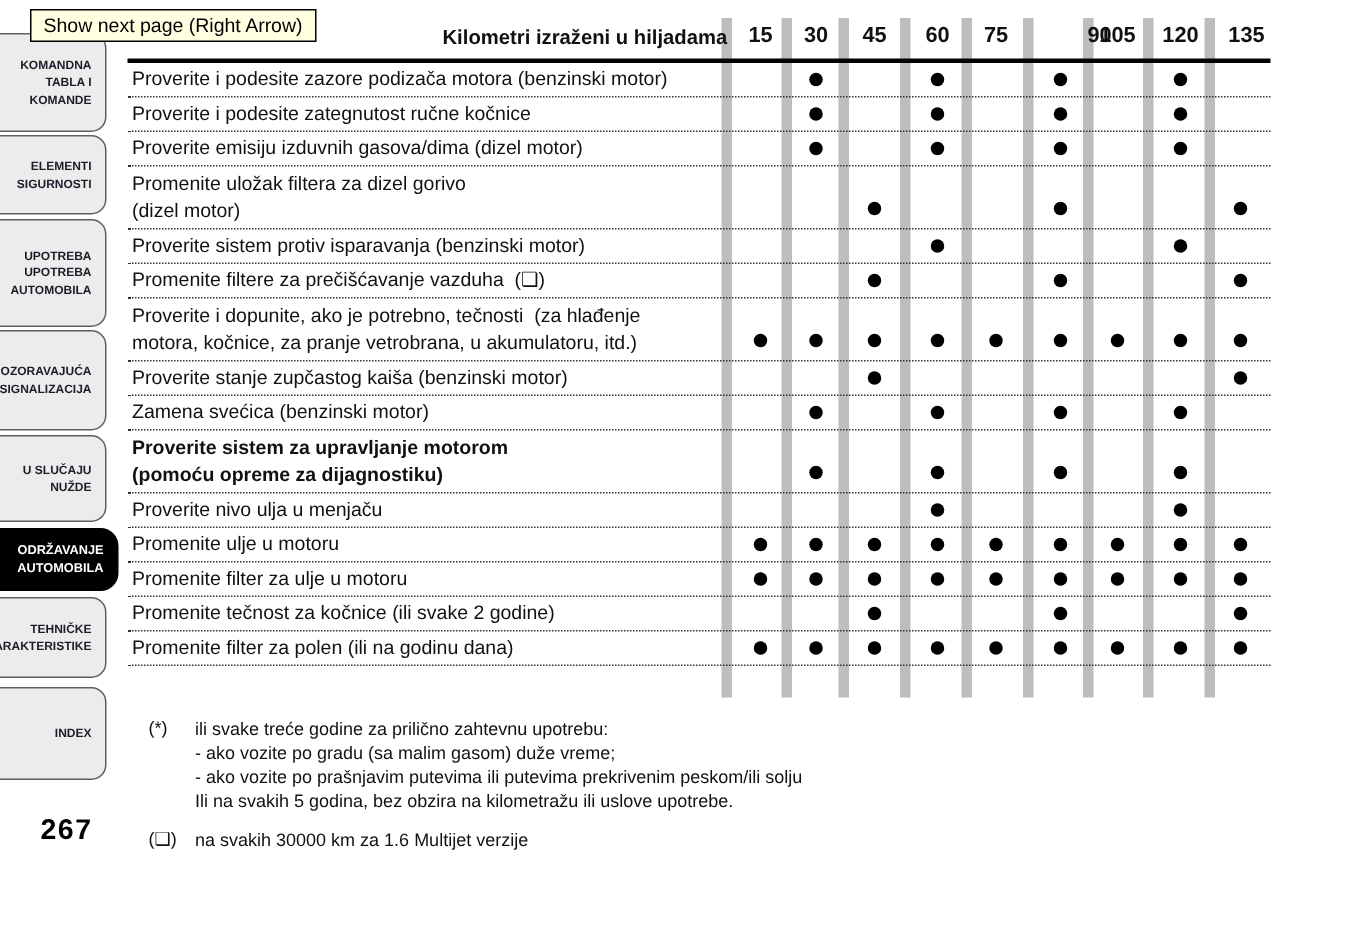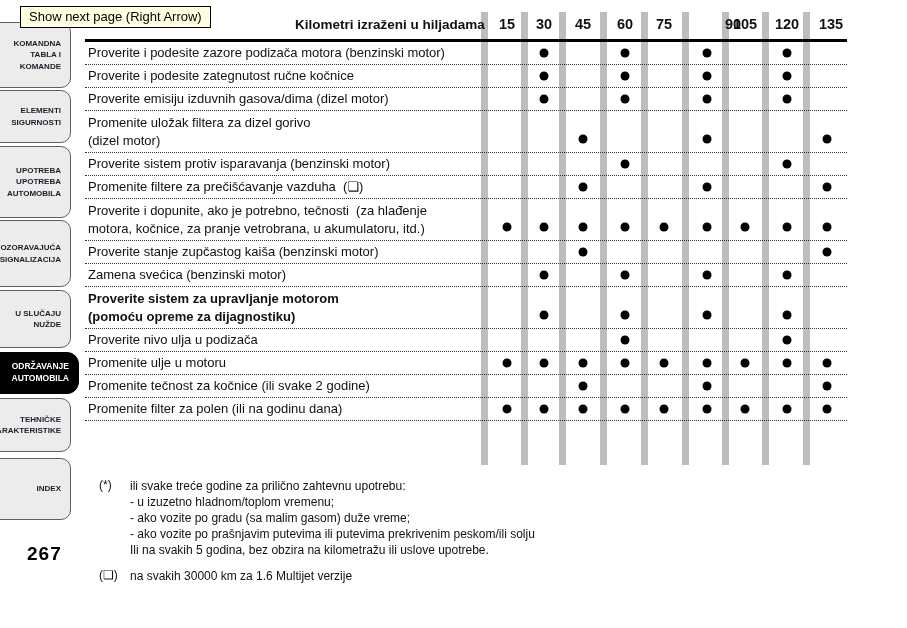--- a/index.html
+++ b/index.html
@@ -174,26 +174,38 @@
           <div class="dot" style="left: 702px; top: 50%;"></div>
         </div>
         <div class="trow" style="height: 42px; font-weight: bold;">
           <div class="label"><div>Proverite sistem za upravljanje motorom</div><div>(pomoću opreme za dijagnostiku)</div></div>
           <div class="dot" style="left: 459px; top: 68%;"></div>
           <div class="dot" style="left: 540px; top: 68%;"></div>
           <div class="dot" style="left: 622px; top: 68%;"></div>
           <div class="dot" style="left: 702px; top: 68%;"></div>
         </div>
         <div class="trow" style="height: 23px;">
-          <div class="label"><div>Proverite nivo ulja u podizača</div></div>
+          <div class="label"><div>Proverite nivo ulja u menjaču</div></div>
           <div class="dot" style="left: 540px; top: 50%;"></div>
           <div class="dot" style="left: 702px; top: 50%;"></div>
         </div>
         <div class="trow" style="height: 23px;">
           <div class="label"><div>Promenite ulje u motoru</div></div>
+          <div class="dot" style="left: 422px; top: 50%;"></div>
+          <div class="dot" style="left: 459px; top: 50%;"></div>
+          <div class="dot" style="left: 498px; top: 50%;"></div>
+          <div class="dot" style="left: 540px; top: 50%;"></div>
+          <div class="dot" style="left: 579px; top: 50%;"></div>
+          <div class="dot" style="left: 622px; top: 50%;"></div>
+          <div class="dot" style="left: 660px; top: 50%;"></div>
+          <div class="dot" style="left: 702px; top: 50%;"></div>
+          <div class="dot" style="left: 742px; top: 50%;"></div>
+        </div>
+        <div class="trow" style="height: 23px;">
+          <div class="label"><div>Promenite filter za ulje u motoru</div></div>
           <div class="dot" style="left: 422px; top: 50%;"></div>
           <div class="dot" style="left: 459px; top: 50%;"></div>
           <div class="dot" style="left: 498px; top: 50%;"></div>
           <div class="dot" style="left: 540px; top: 50%;"></div>
           <div class="dot" style="left: 579px; top: 50%;"></div>
           <div class="dot" style="left: 622px; top: 50%;"></div>
           <div class="dot" style="left: 660px; top: 50%;"></div>
           <div class="dot" style="left: 702px; top: 50%;"></div>
           <div class="dot" style="left: 742px; top: 50%;"></div>
         </div>
@@ -216,21 +228,20 @@
           <div class="dot" style="left: 742px; top: 50%;"></div>
         </div>
       </div>
   </div>
 
   <div class="footnotes">
     <div class="fn">
       <span class="fn-marker">(*)</span>
       <div class="fn-body" id="starLines">
           <div>ili svake treće godine za prilično zahtevnu upotrebu:</div>
-          <div>- u izuzetno hladnom/toplom vremenu;</div>
           <div>- ako vozite po gradu (sa malim gasom) duže vreme;</div>
           <div>- ako vozite po prašnjavim putevima ili putevima prekrivenim peskom/ili solju</div>
           <div>Ili na svakih 5 godina, bez obzira na kilometražu ili uslove upotrebe.</div>
         </div>
     </div>
     <div class="fn">
       <span class="fn-marker">(❏)</span>
       <div class="fn-body">na svakih 30000 km za 1.6 Multijet verzije</div>
     </div>
   </div>

